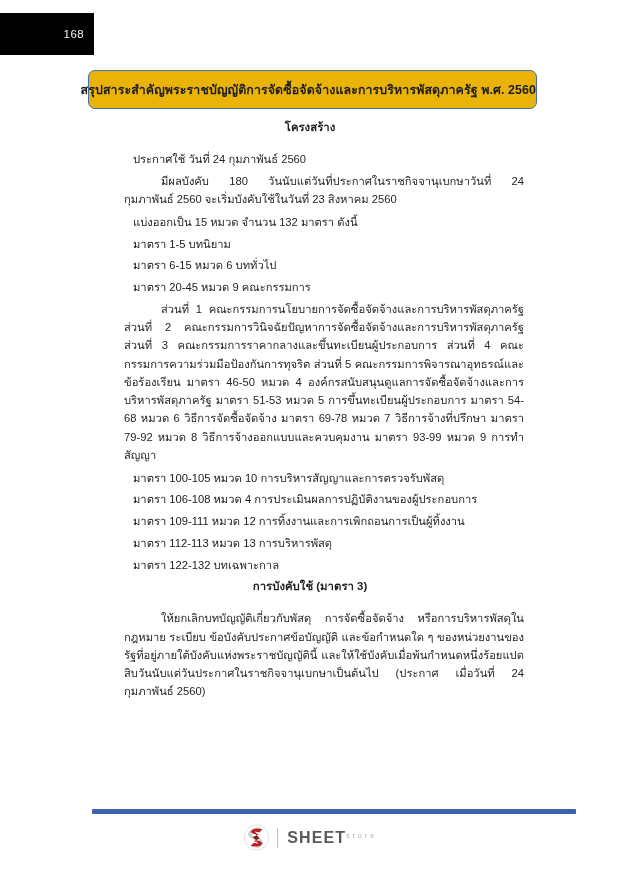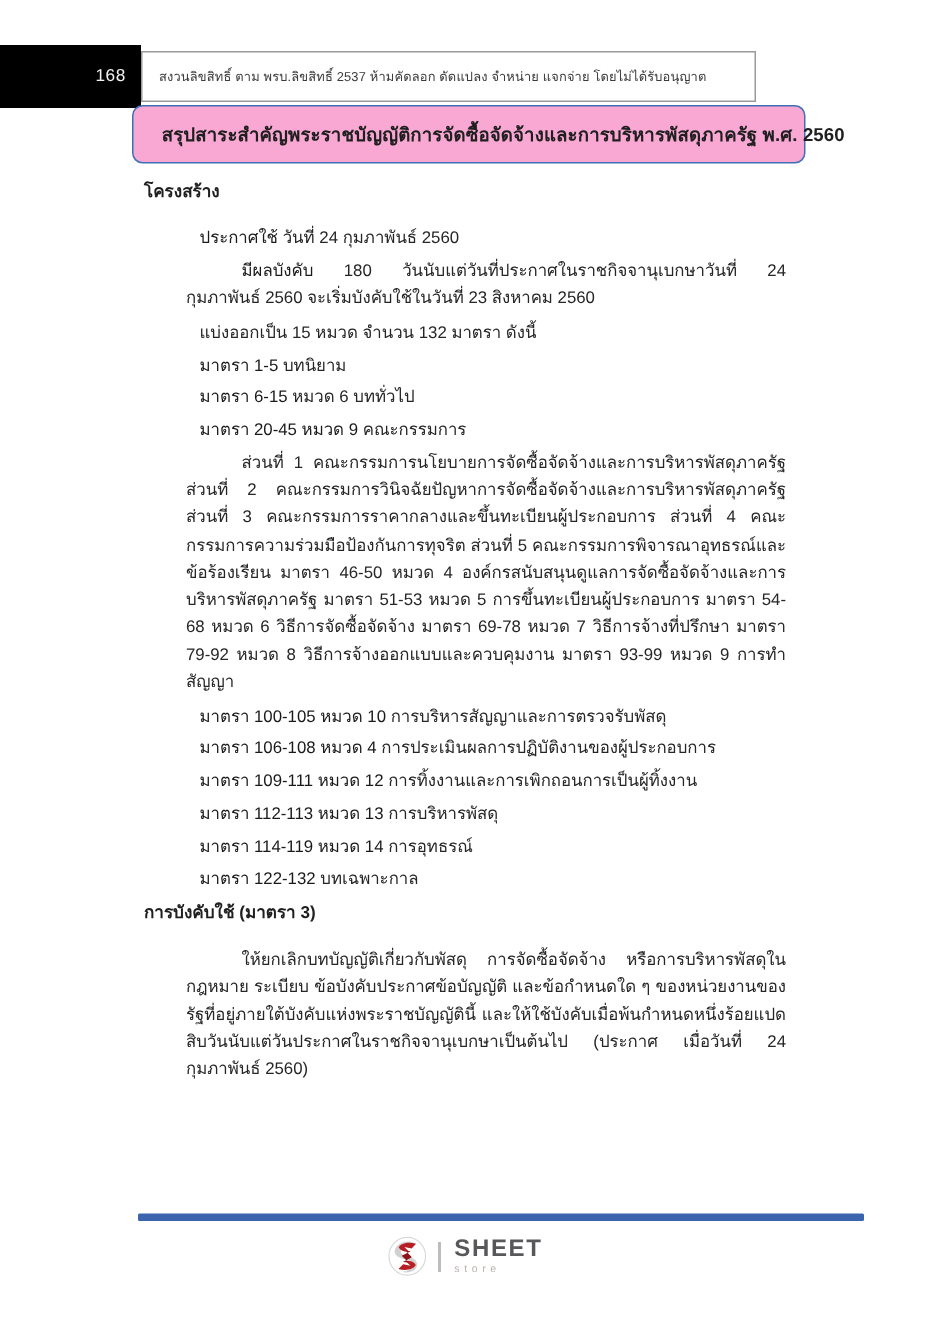--- a/index.html
+++ b/index.html
@@ -13,21 +13,21 @@
     position: relative;
     font-family: "Liberation Sans", "DejaVu Sans", sans-serif;
     color: #231f20;
     overflow: hidden;
   }
 
   
   .page-header {
     position: absolute;
     left: 0;
-    top: 30px;
+    top: 13px;
     width: 620px;
     height: 42px;
     text-align: right;
   }
   .page-number-box {
     position: absolute;
     left: 0;
     top: 0;
     width: 94px;
     height: 42px;
@@ -65,40 +65,41 @@
     position: absolute;
     left: 88px;
     top: 70px;
     width: 449px;
     height: 39px;
     border: 1.6px solid #3f6fb5;
     border-radius: 7px;
     box-sizing: border-box;
     display: flex;
     align-items: center;
-    justify-content: center;
-    background: #f9a8d4;
+    justify-content: flex-end;
+    background: #eab308;
     padding-left: 46px;
   }
   .title-text {
     font-size: 12.4px;
     font-weight: bold;
     color: #1f1f1f;
     letter-spacing: 0.1px;
     white-space: nowrap;
   }
 
   
   .content {
     position: absolute;
     left: 96px;
     top: 118px;
     width: 428px;
   }
   .section-heading {
+    text-align: center;
     font-size: 11.4px;
     font-weight: bold;
     margin: 0 0 14px 0;
     color: #1f1f1f;
   }
   .section-heading.spaced-top {
   }
   p.para {
     margin: 0 0 4.5px 0;
     font-size: 11.2px;
@@ -154,21 +155,21 @@
     display: block;
   }
   .logo-divider {
     width: 1.5px;
     height: 20px;
     background: #bdbdbd;
     margin: 0 3px 0 1px;
   }
   .logo-words {
     display: flex;
-    flex-direction: column;
+    flex-direction: row;
     align-items: flex-start;
     line-height: 1;
   }
   .logo-sheet {
     font-size: 16px;
     font-weight: bold;
     color: #58585a;
     letter-spacing: 1.1px;
   }
   .logo-store {
@@ -178,23 +179,20 @@
     margin-top: 2px;
   }
 </style>
 </head>
 <body>
 
 <div class="page-header">
   <div class="page-number-box">
     <span>168</span>
   </div>
-  <div class="copyright-box">
-    <span class="copyright-text">สงวนลิขสิทธิ์ ตาม พรบ.ลิขสิทธิ์ 2537 ห้ามคัดลอก ดัดแปลง จำหน่าย แจกจ่าย โดยไม่ได้รับอนุญาต</span>
-  </div>
 </div>
 
 <div class="title-box">
   <span class="title-text">สรุปสาระสำคัญพระราชบัญญัติการจัดซื้อจัดจ้างและการบริหารพัสดุภาครัฐ พ.ศ. 2560</span>
 </div>
 
 <div class="content">
 
   <div class="section-heading">โครงสร้าง</div>
 
@@ -226,23 +224,20 @@
     <b>มาตรา 100-105 หมวด 10</b><span> การบริหารสัญญาและการตรวจรับพัสดุ</span>
   </p>
   <p class="para list-line">
     <b>มาตรา 106-108 หมวด 4</b><span> การประเมินผลการปฏิบัติงานของผู้ประกอบการ</span>
   </p>
   <p class="para list-line">
     <b>มาตรา 109-111 หมวด 12</b><span> การทิ้งงานและการเพิกถอนการเป็นผู้ทิ้งงาน</span>
   </p>
   <p class="para list-line">
     <b>มาตรา 112-113 หมวด 13</b><span> การบริหารพัสดุ</span>
-  </p>
-  <p class="para list-line">
-    <b>มาตรา 114-119 หมวด 14</b><span> การอุทธรณ์</span>
   </p>
   <p class="para list-line">
     <b>มาตรา 122-132</b><span> บทเฉพาะกาล</span>
   </p>
 
   <div class="section-heading spaced-top">การบังคับใช้ (มาตรา 3)</div>
 
   <p class="para indent">ให้ยกเลิกบทบัญญัติเกี่ยวกับพัสดุ การจัดซื้อจัดจ้าง หรือการบริหารพัสดุในกฎหมาย ระเบียบ ข้อบังคับประกาศข้อบัญญัติ และข้อกำหนดใด ๆ ของหน่วยงานของรัฐที่อยู่ภายใต้บังคับแห่งพระราชบัญญัตินี้ และให้ใช้บังคับเมื่อพ้นกำหนดหนึ่งร้อยแปดสิบวันนับแต่วันประกาศในราชกิจจานุเบกษาเป็นต้นไป (ประกาศ เมื่อวันที่ 24 กุมภาพันธ์ 2560)</p>
 
 </div>

